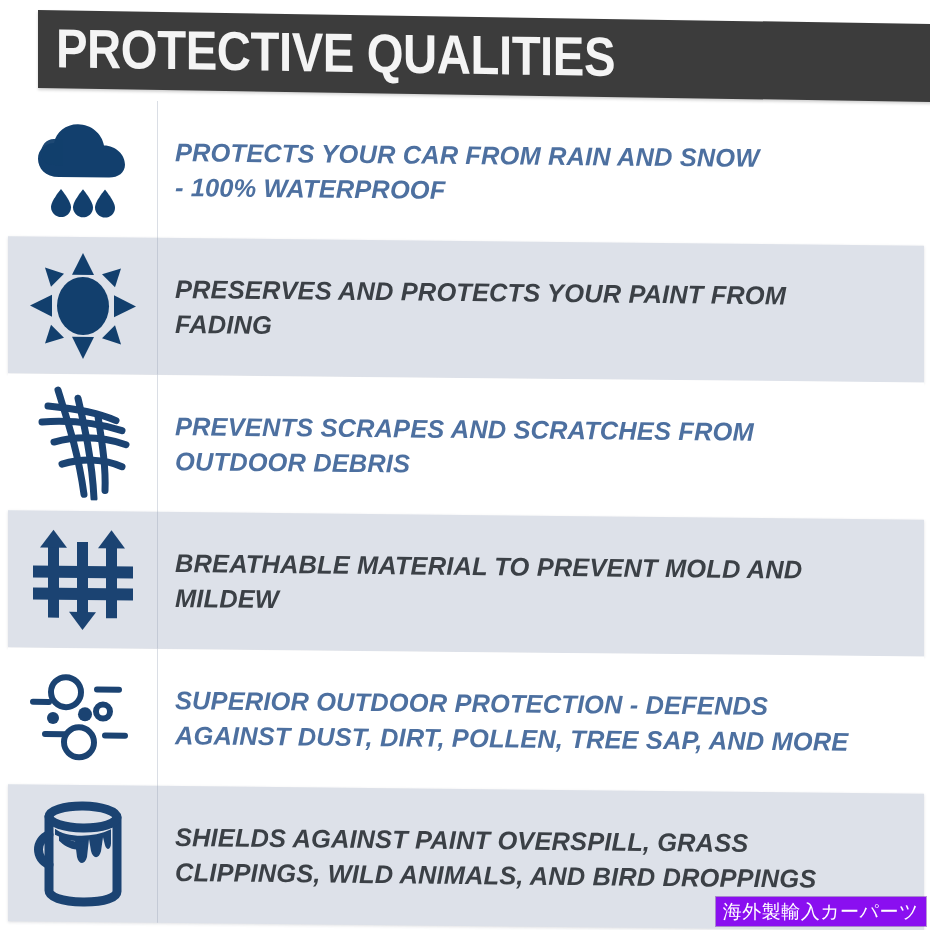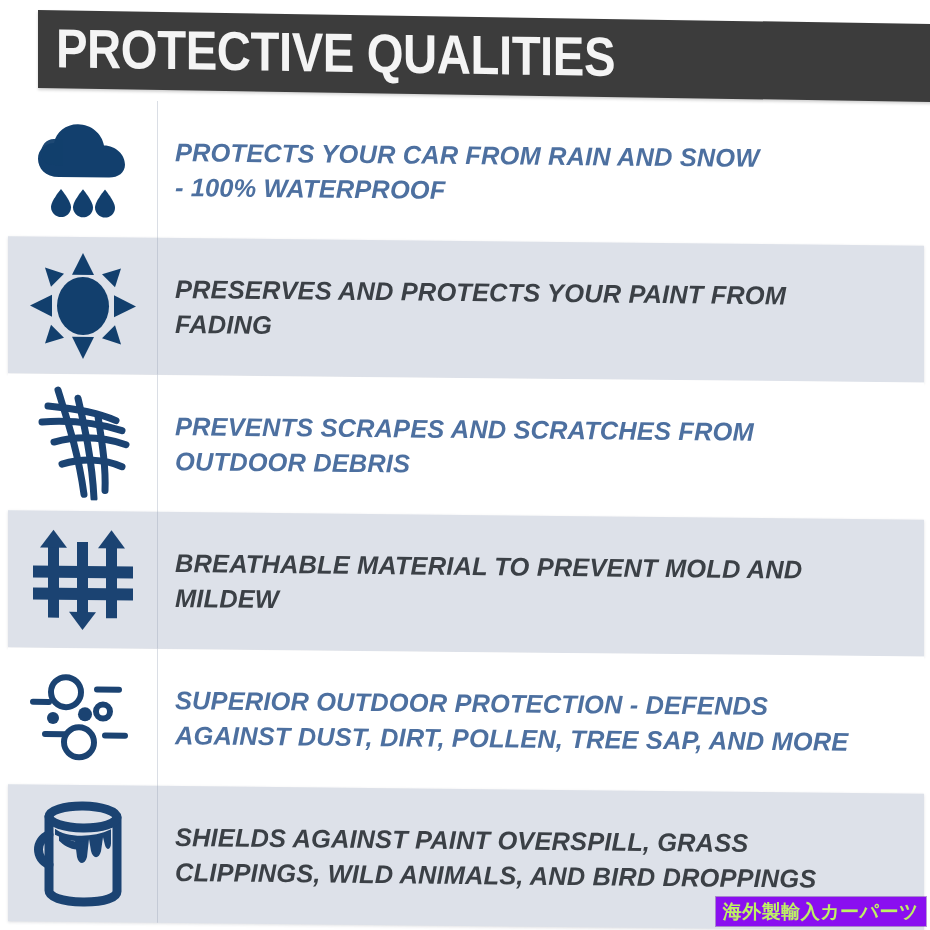--- a/index.html
+++ b/index.html
@@ -124,23 +124,23 @@
   
   .watermark {
     position: absolute;
     right: 4px;
     bottom: 4px;
     background: #8a0ff0;
     padding: 3px 7px 4px 7px;
     box-shadow: 0 0 0 1px rgba(90,0,160,0.4);
   }
   .watermark-text {
-    color: #bef264;
+    color: #ffffff;
     font-family: "DejaVu Sans", sans-serif;
-    font-weight: bold;
+    font-weight: normal;
     font-size: 19px;
     line-height: 22px;
     white-space: nowrap;
     letter-spacing: 0.5px;
   }
 </style>
 </head>
 <body>
 
 <div id="infographic">

